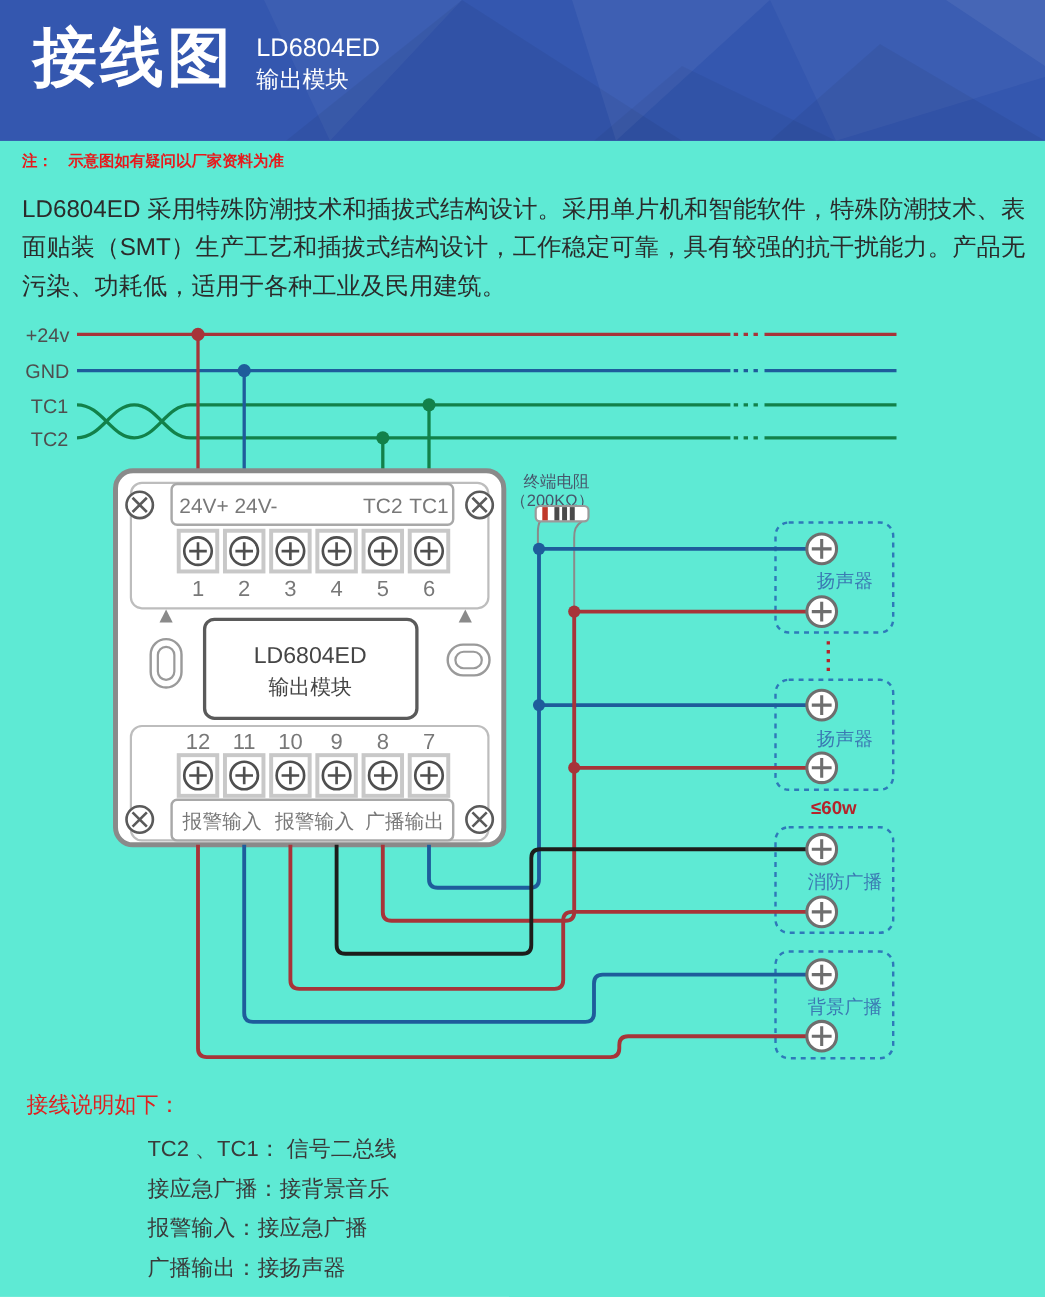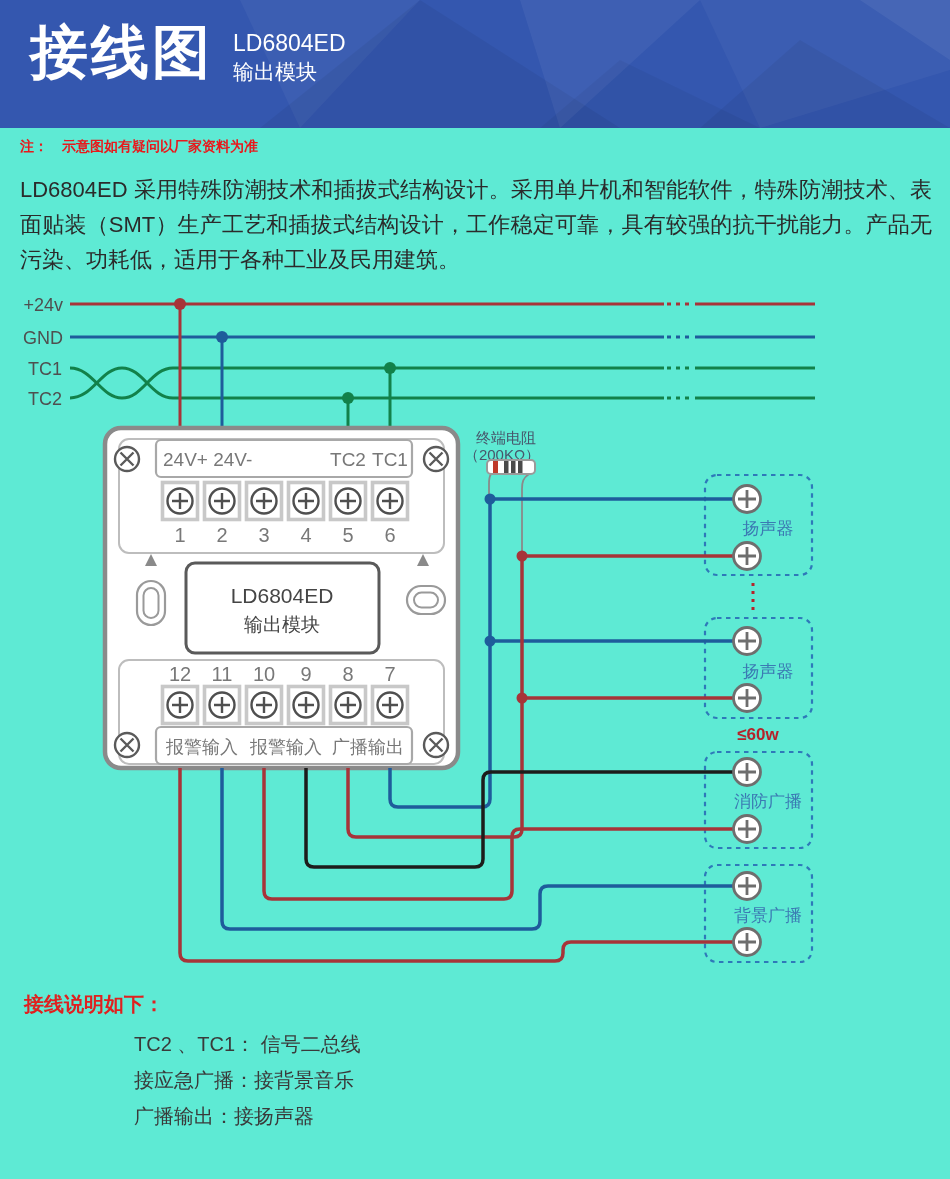--- a/index.html
+++ b/index.html
@@ -17,21 +17,21 @@
   .note{position:absolute;left:20px;top:138px;font-size:14px;font-weight:600;color:#e8191c;white-space:pre;}
   .note .gap{margin-left:14px;}
   .desc{position:absolute;left:20px;top:172px;width:912px;font-size:22px;line-height:35px;color:#2b2b2b;text-align:justify;}
 
   
   .diagram{position:absolute;left:0;top:285px;}
   text{font-family:"Liberation Sans","DejaVu Sans",sans-serif;}
 
   
   .legend{position:absolute;left:0;top:991px;width:950px;}
-  .legend-title{margin:0 0 13px 24px;font-size:20px;font-weight:700;color:#e0201f;}
+  .legend-title{margin:0 0 13px 24px;font-size:20px;font-weight:400;color:#e0201f;}
   .legend-item{margin:0 16px 9px 134px;font-size:20px;color:#3a3a3a;white-space:pre-wrap;}
 </style>
 </head>
 <body>
 
 <div class="page">
 
   <div class="header">
     <svg width="950" height="128">
       <rect x="0" y="0" width="950" height="128" fill="#3457af"></rect>
@@ -249,16 +249,17 @@
       <use href="#cterm" x="747" y="829"></use>
       <use href="#cterm" x="747" y="886"></use>
       <use href="#cterm" x="747" y="942"></use>
     </g>
   </svg>
 
   <div class="legend">
     <div class="legend-title">接线说明如下：</div>
     <div class="legend-item">TC2 、TC1： 信号二总线</div>
     <div class="legend-item">接应急广播：接背景音乐</div>
+    <div class="legend-item">报警输入：接应急广播</div>
     <div class="legend-item">广播输出：接扬声器</div>
   </div>
 
 </div>
 
 </body></html>

